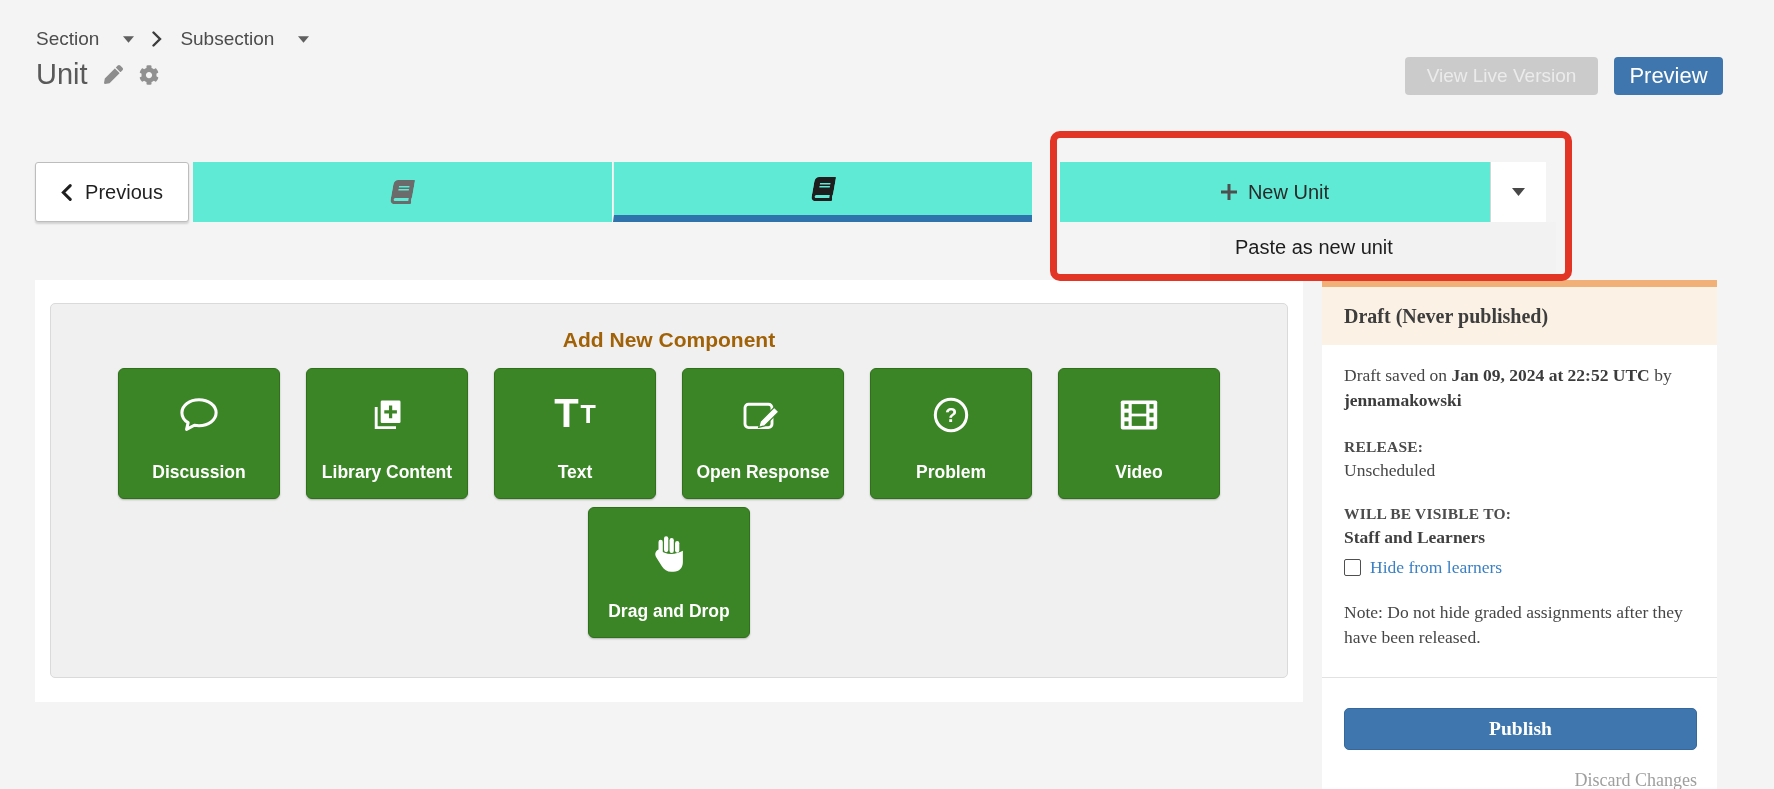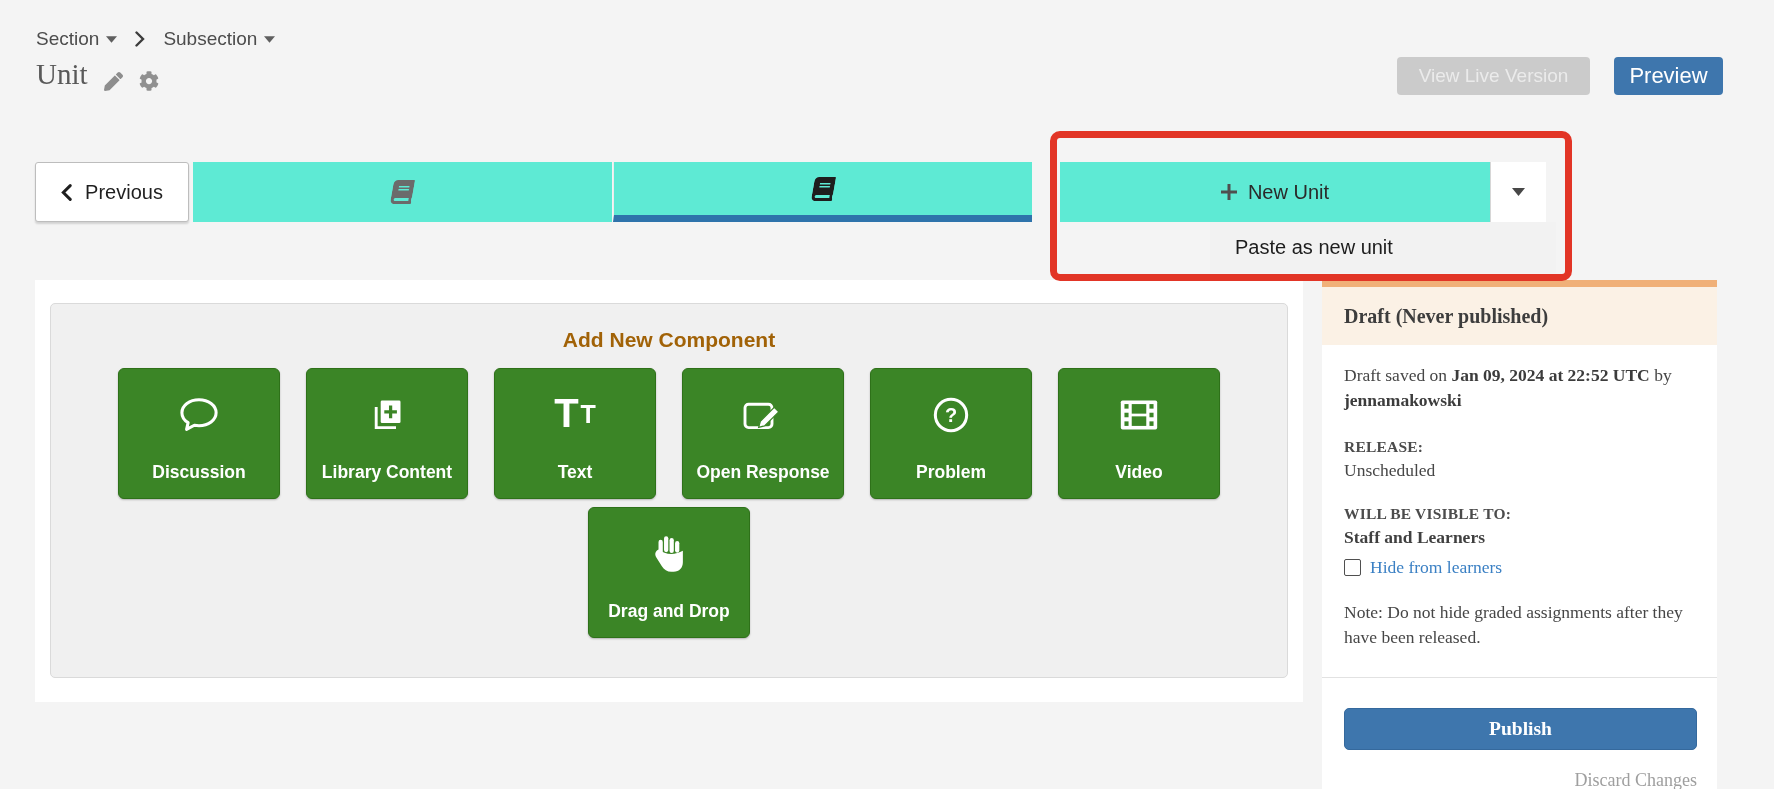--- a/index.html
+++ b/index.html
@@ -1,27 +1,27 @@
 <!DOCTYPE html>
 <html><head>
 <meta charset="utf-8">
 <style>
   html,body{margin:0;padding:0;background:#e9e9e9;}
   .screen{position:relative;width:1774px;height:789px;background:#f4f4f4;overflow:hidden;
           font-family:"Liberation Sans",sans-serif;-webkit-font-smoothing:antialiased;}
 
   
   .breadcrumb{position:absolute;left:36px;top:28px;display:flex;align-items:center;font-size:19px;color:#4c4c4c;}
-  .crumb{display:flex;align-items:center;gap:7px;cursor:pointer;}
+  .crumb{display:flex;align-items:center;gap:24px;cursor:pointer;}
   .crumb-sep{margin:0 18px;display:flex;align-items:center;}
-  .unit-title-row{position:absolute;left:36px;top:58px;display:flex;align-items:flex-end;gap:16px;font-family:Liberation Serif, serif;}
+  .unit-title-row{position:absolute;left:36px;top:58px;display:flex;align-items:center;gap:16px;}
   .unit-title{font-size:29px;color:#595959;}
   .icon-btn{background:none;border:none;padding:0;display:flex;align-items:center;cursor:pointer;}
 
-  .header-buttons{position:absolute;top:57px;right:51px;display:flex;gap:24px;}
+  .header-buttons{position:absolute;top:57px;right:51px;display:flex;gap:16px;}
   .btn{border:none;border-radius:4px;font-family:inherit;cursor:pointer;display:flex;align-items:center;justify-content:center;}
   .btn-view-live{width:193px;height:38px;background:#cbcbcb;color:#ebebeb;font-size:19px;}
   .btn-preview{width:109px;height:38px;background:#3e76ad;color:#ffffff;font-size:22px;}
 
   
   .unit-nav{position:absolute;left:0;top:162px;width:100%;height:60px;}
   .nav-btn{position:absolute;top:0;height:60px;background:#fff;border:1px solid #bdbdbd;border-radius:3px;
            box-shadow:0 2px 2px rgba(0,0,0,.14);display:flex;align-items:center;justify-content:center;gap:13px;
            font-size:20px;box-sizing:border-box;cursor:pointer;font-family:inherit;}
   .btn-previous{left:35px;width:154px;color:#1f1f1f;}

